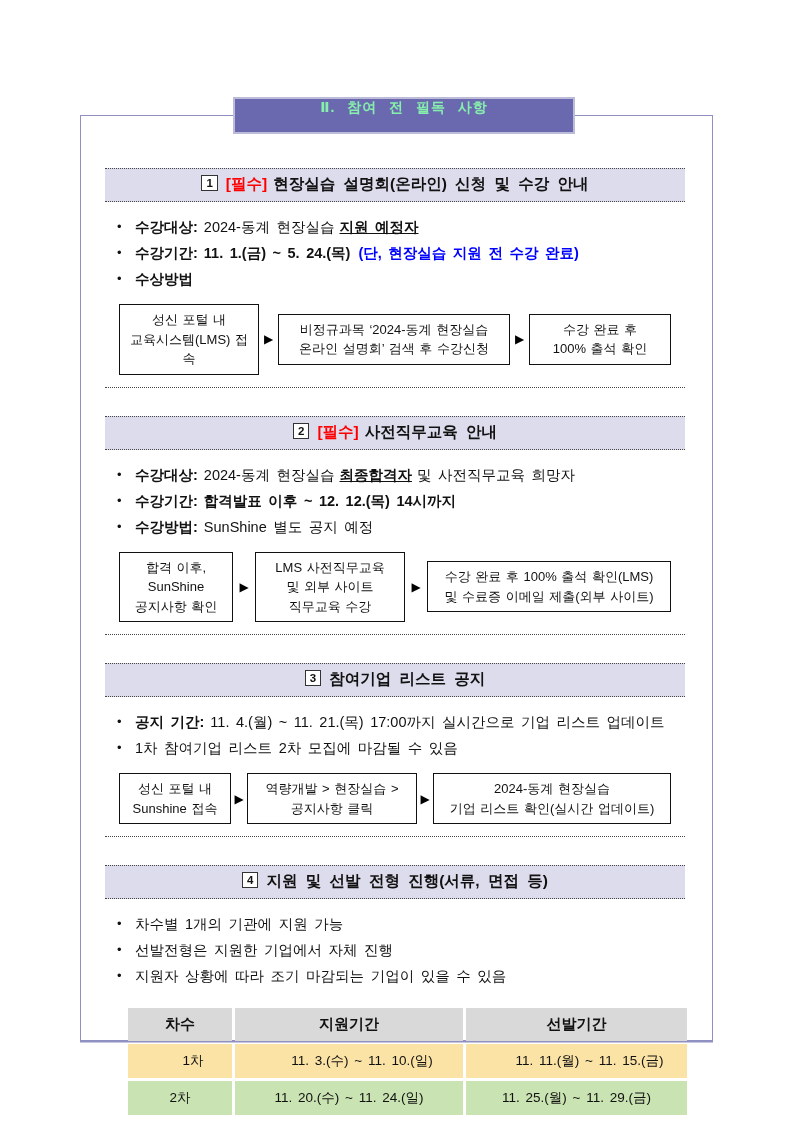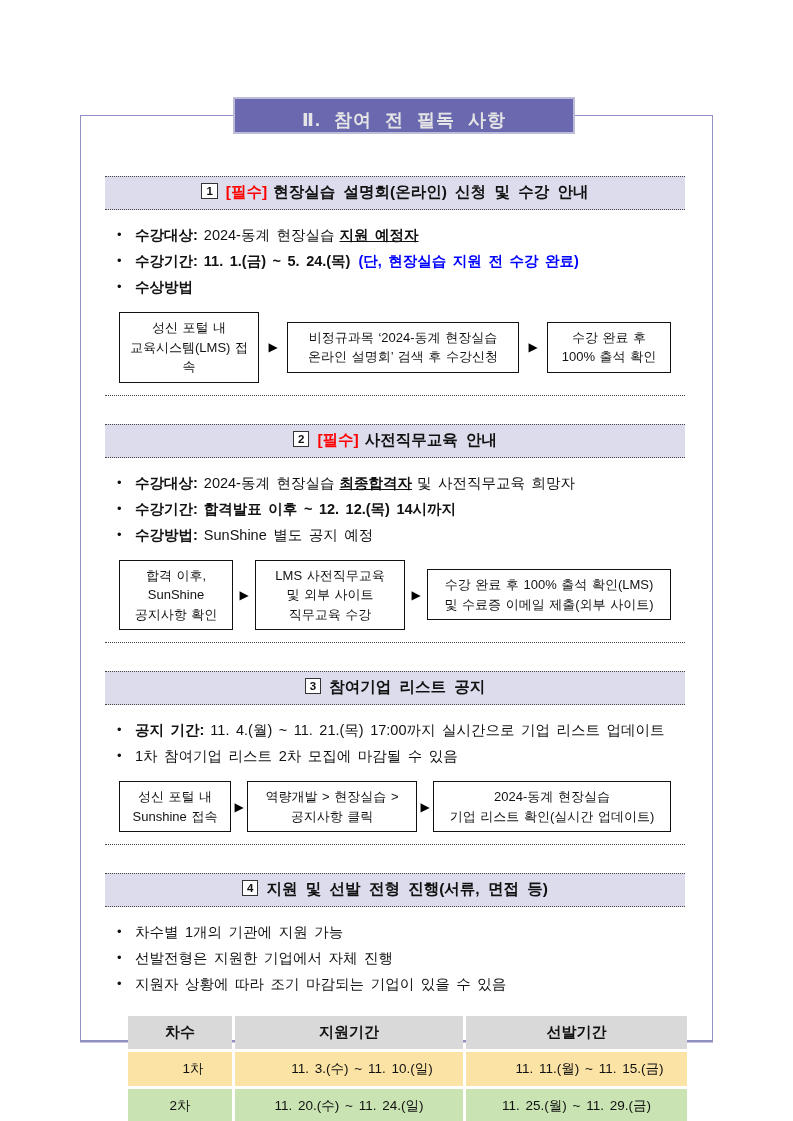--- a/index.html
+++ b/index.html
@@ -8,27 +8,27 @@
     font-family:"Liberation Sans","DejaVu Sans",sans-serif;color:#111;
   }
   .outer-box{
     position:absolute;left:80px;top:115px;width:631px;height:924px;
     border:1.5px solid var(--outer-border);
     box-shadow:0 1.5px 0 var(--outer-border);
   }
   .banner{
     position:absolute;top:97px;left:233px;width:342px;height:37px;z-index:2;
     background:var(--banner-bg);border:2px solid var(--banner-border);
-    display:flex;align-items:flex-end;justify-content:center;
-    color:#e5e5e5;font-weight:bold;font-size:18px;word-spacing:7px;letter-spacing:1px;
+    display:flex;align-items:flex-start;justify-content:center;
+    color:#86efac;font-weight:bold;font-size:14px;word-spacing:7px;letter-spacing:1px;
     box-sizing:border-box;
   }
   .inner{position:absolute;left:105px;top:164px;width:580px;z-index:1;}
   .section{margin-top:28px;}
-  .section:first-child{margin-top:12px;}
+  .section:first-child{margin-top:4px;}
   .sec-header{
     background:var(--section-header-bg);
     border-top:1.5px dotted #444;border-bottom:1.5px dotted #444;
     text-align:center;font-weight:bold;font-size:15.5px;padding:5px 0 6px;
     word-spacing:4px;
   }
   .numbox{
     display:inline-block;border:1.2px solid #333;background:#fff;
     font-size:11.5px;font-weight:bold;line-height:14px;padding:0 4px;
     margin-right:8px;vertical-align:2px;
@@ -90,21 +90,21 @@
       <div class="bullet">
         <span class="dot">•</span>
         <span class="lbl">수상방법</span>
       </div>
     </div>
     <div class="flow">
       <div class="flow-box" style="width:140px;">성신 포털 내<br>교육시스템(LMS) 접속</div>
       <div class="flow-arrow">▶</div>
       <div class="flow-box" style="width:232px;">비정규과목 ‘2024-동계 현장실습<br>온라인 설명회’ 검색 후 수강신청</div>
       <div class="flow-arrow">▶</div>
-      <div class="flow-box" style="width:124px;">수강 완료 후<br>100% 출석 확인</div>
+      <div class="flow-box" style="width:142px;">수강 완료 후<br>100% 출석 확인</div>
     </div>
     <div class="sec-end"></div>
   </div>
 
   <div class="section">
     <div class="sec-header">
       <span class="numbox">2</span><span class="req">[필수]</span><span>사전직무교육 안내</span>
     </div>
     <div class="bullets">
       <div class="bullet">

